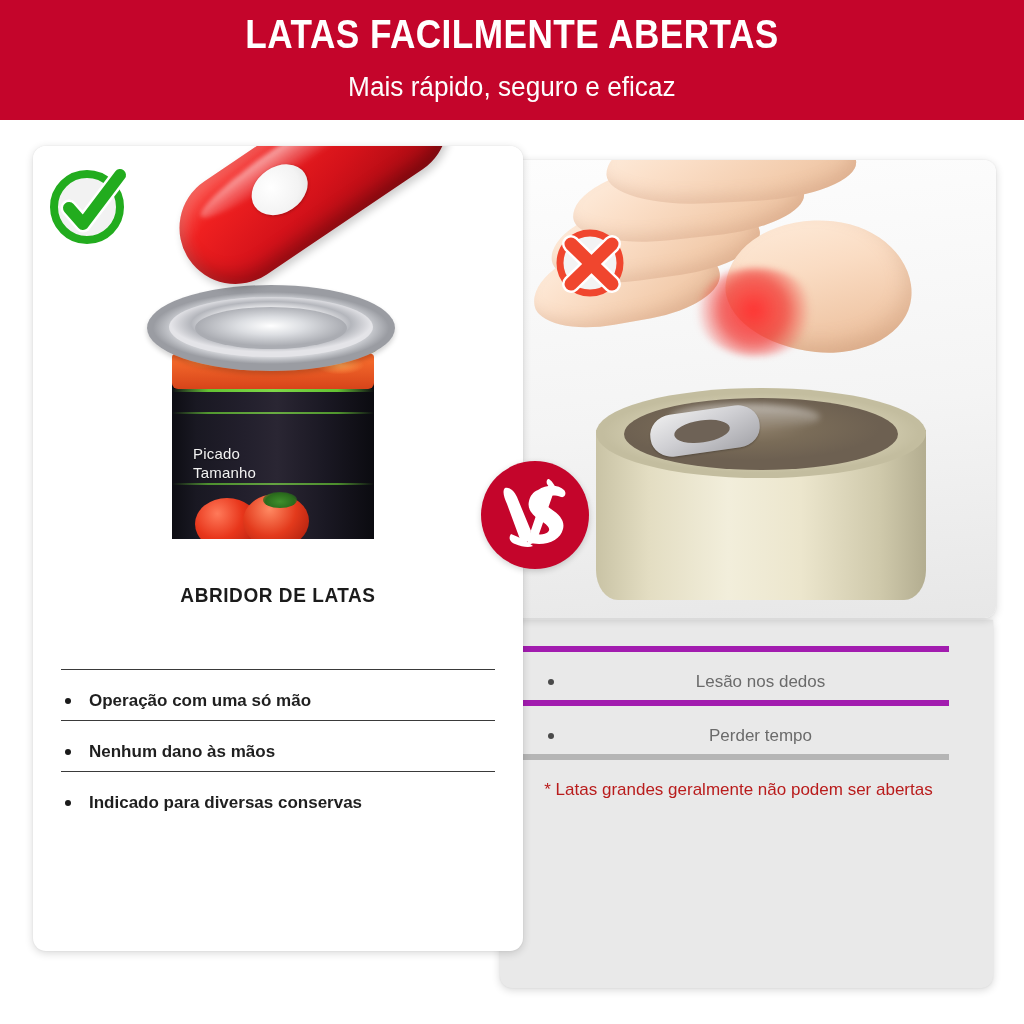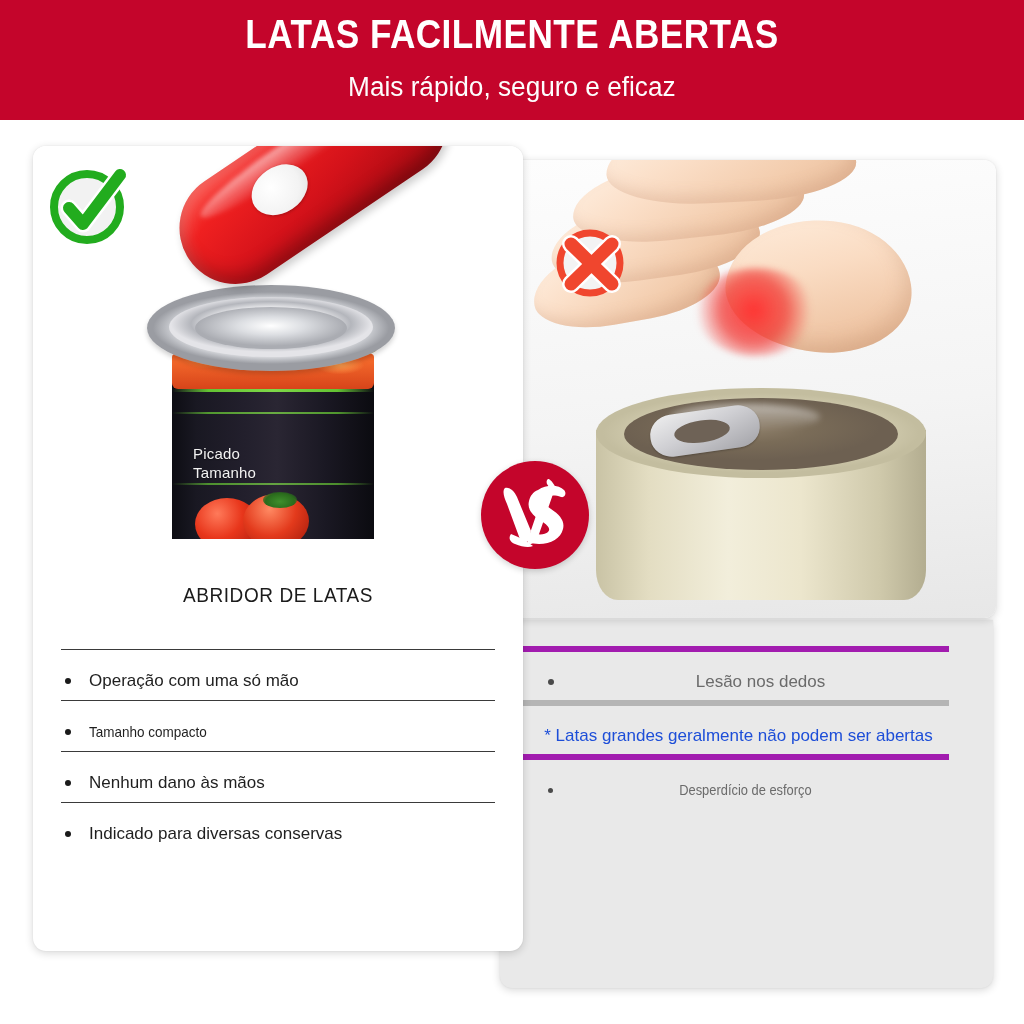--- a/index.html
+++ b/index.html
@@ -226,30 +226,31 @@
 
   
   .left-body {
     position: absolute;
     left: 0;
     top: 393px;
     width: 490px;
     height: 412px;
     box-sizing: border-box;
     padding: 0 28px;
+    font-weight: bold;
   }
   .left-heading {
     text-align: center;
     color: #1b1b1b;
     font-size: 20px;
     letter-spacing: 0.6px;
     margin-top: 45px;
     transform: scaleX(0.95);
   }
-  .left-list { margin-top: 42px; }
+  .left-list { margin-top: 62px; }
   .lrow {
     position: relative;
     border-top: 1px solid #3a3a3a;
     padding: 21px 0 9px 4px;
   }
   .lrow .dot {
     position: absolute;
     left: 4px;
     top: 28px;
     width: 6px; height: 6px;
@@ -419,21 +420,21 @@
   .rrow .rtxt {
     display: block;
     margin-left: 46px;
     color: #6b6b6b;
     font-size: 17px;
     line-height: 20px;
   }
   .rrow.note { padding-top: 20px; }
   .rrow.note .rtxt {
     margin-left: 2px;
-    color: #1d4ed8;
+    color: #b91c1c;
     font-size: 17px;
   }
   .rrow.small .rtxt {
     font-size: 14px;
     transform: scaleX(0.92);
     transform-origin: left center;
   }
   .rrow.small .dot { width: 5px; height: 5px; top: 28px; }
 
   
@@ -510,24 +511,20 @@
 
     </div>
   </div>
 
   <div class="left-body">
     <div class="left-heading">ABRIDOR DE LATAS</div>
     <div class="left-list">
       <div class="lrow">
         <span class="dot"></span>
         <span class="ltxt">Operação com uma só mão</span>
-      </div>
-      <div class="lrow compact">
-        <span class="dot"></span>
-        <span class="ltxt">Tamanho compacto</span>
       </div>
       <div class="lrow">
         <span class="dot"></span>
         <span class="ltxt"> Nenhum dano às mãos</span>
       </div>
       <div class="lrow">
         <span class="dot"></span>
         <span class="ltxt">Indicado para diversas conservas</span>
       </div>
     </div>
@@ -552,26 +549,26 @@
     <div class="thumb-pain"></div>
   </div>
 </div>
 
 <div class="right-panel card-shadow">
   <div class="right-list">
     <div class="rrow">
       <span class="dot"></span>
       <span class="rtxt">Lesão nos dedos</span>
     </div>
+    <div class="rrow">
+      <span class="dot"></span>
+      <span class="rtxt">Perder tempo</span>
+    </div>
     <div class="rrow note thin">
       <span class="rtxt">* Latas grandes geralmente não podem ser abertas</span>
-    </div>
-    <div class="rrow small">
-      <span class="dot"></span>
-      <span class="rtxt">Desperdício de esforço</span>
     </div>
   </div>
 </div>
 
 <div class="check-badge">
   <svg viewBox="0 0 88 88" width="88" height="88" aria-hidden="true">
     <circle cx="41" cy="45" r="33" fill="#f2f2f2"></circle>
     <circle cx="41" cy="45" r="33" fill="none" stroke="#22ac1e" stroke-width="8"></circle>
     <path d="M23 46 L37 62 L74 13" fill="none" stroke="#ffffff" stroke-width="17" stroke-linecap="round" stroke-linejoin="round"></path>
     <path d="M23 46 L37 62 L74 13" fill="none" stroke="#22ac1e" stroke-width="12" stroke-linecap="round" stroke-linejoin="round"></path>

